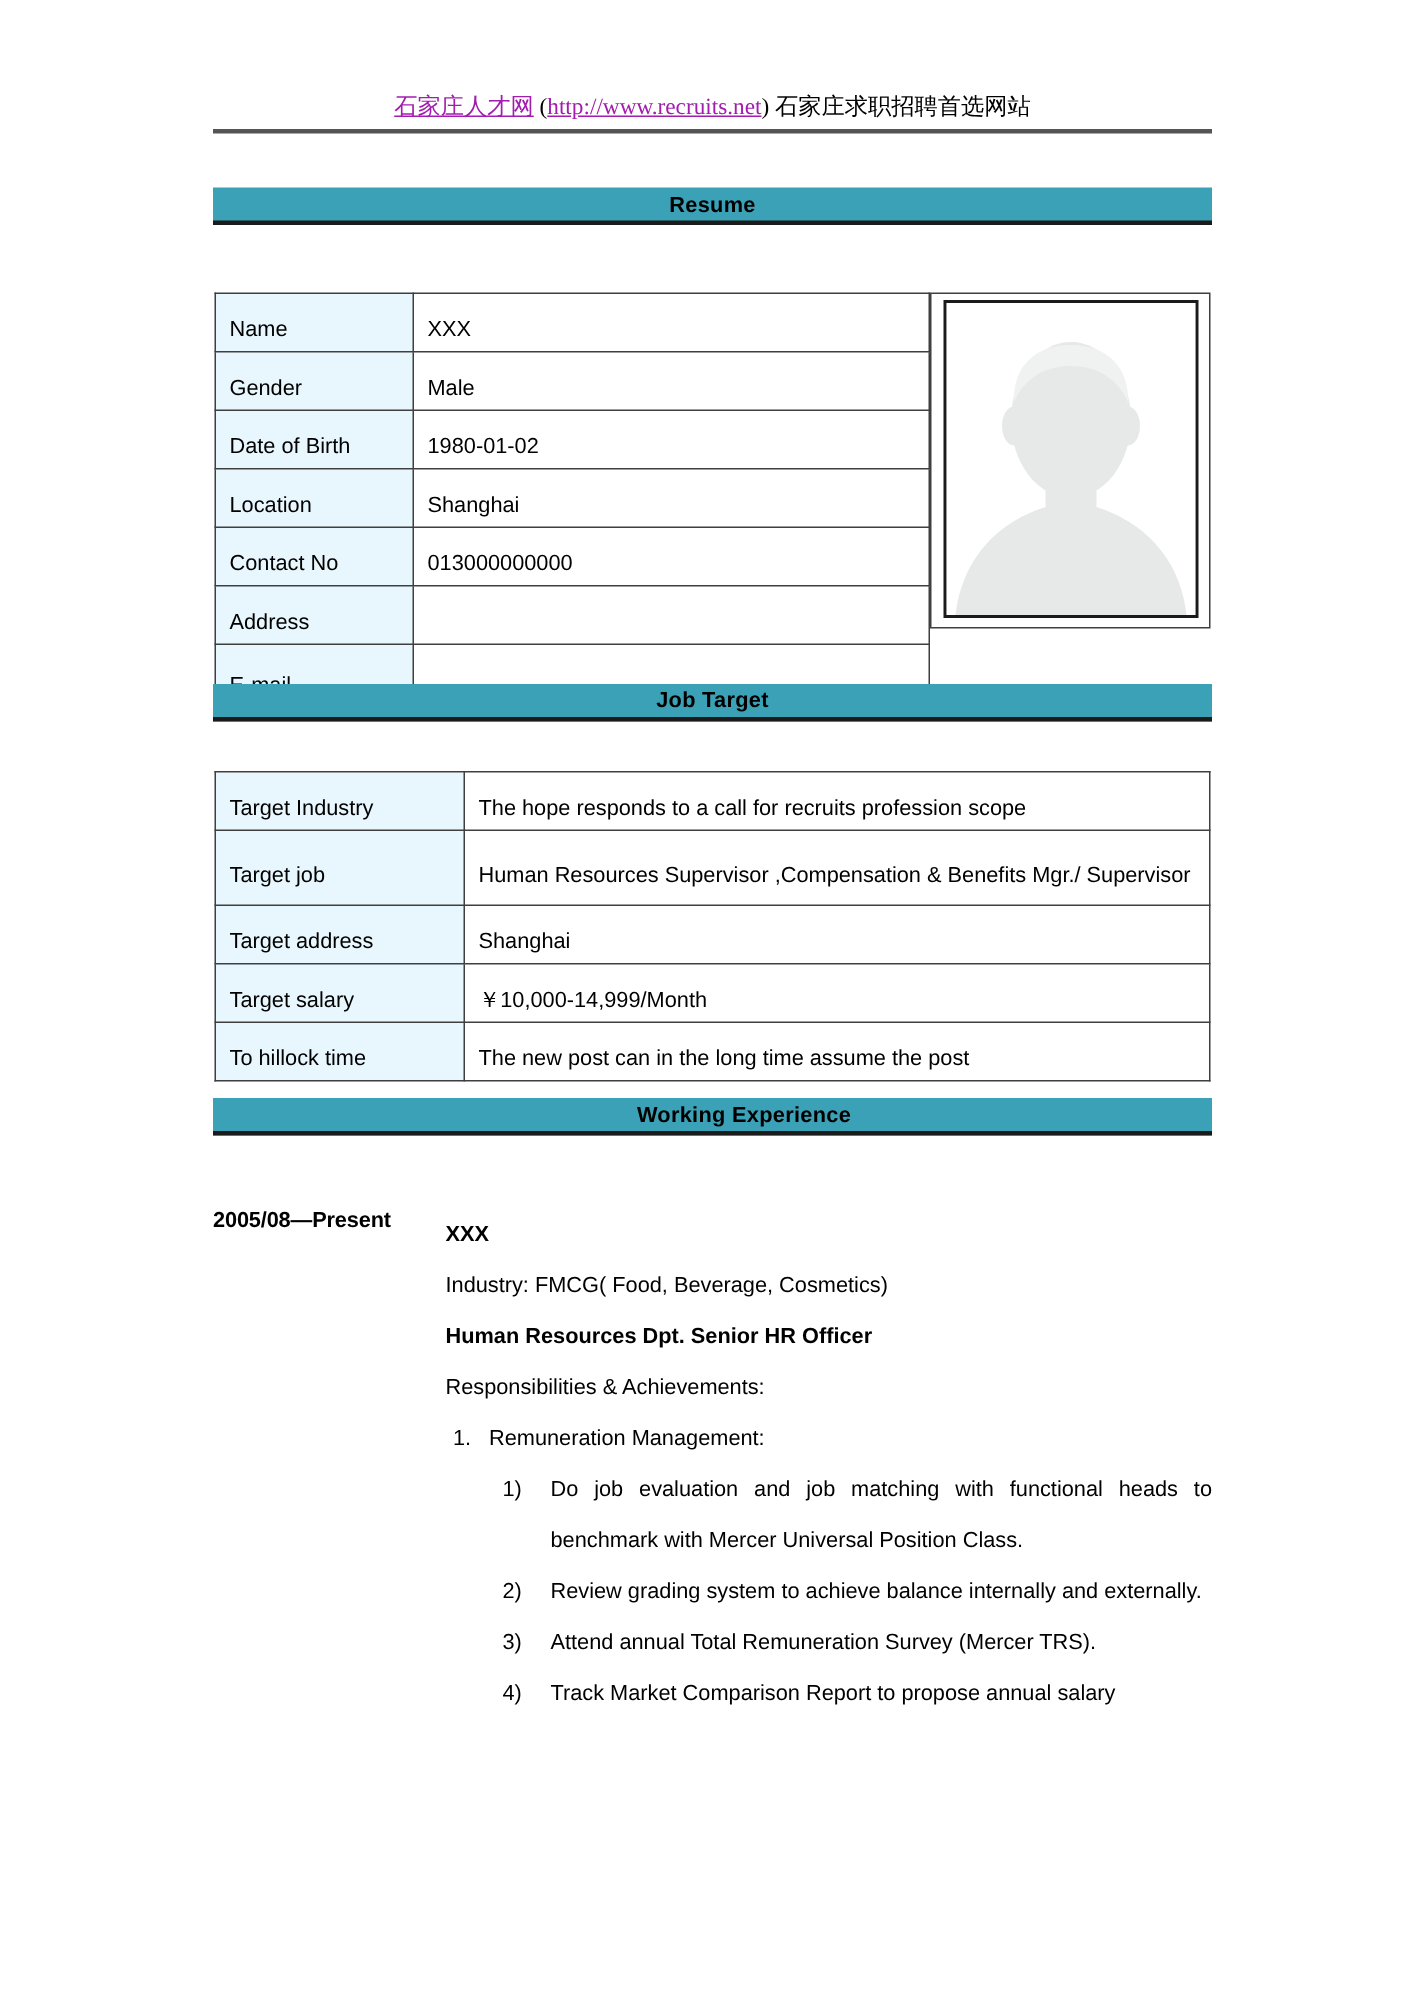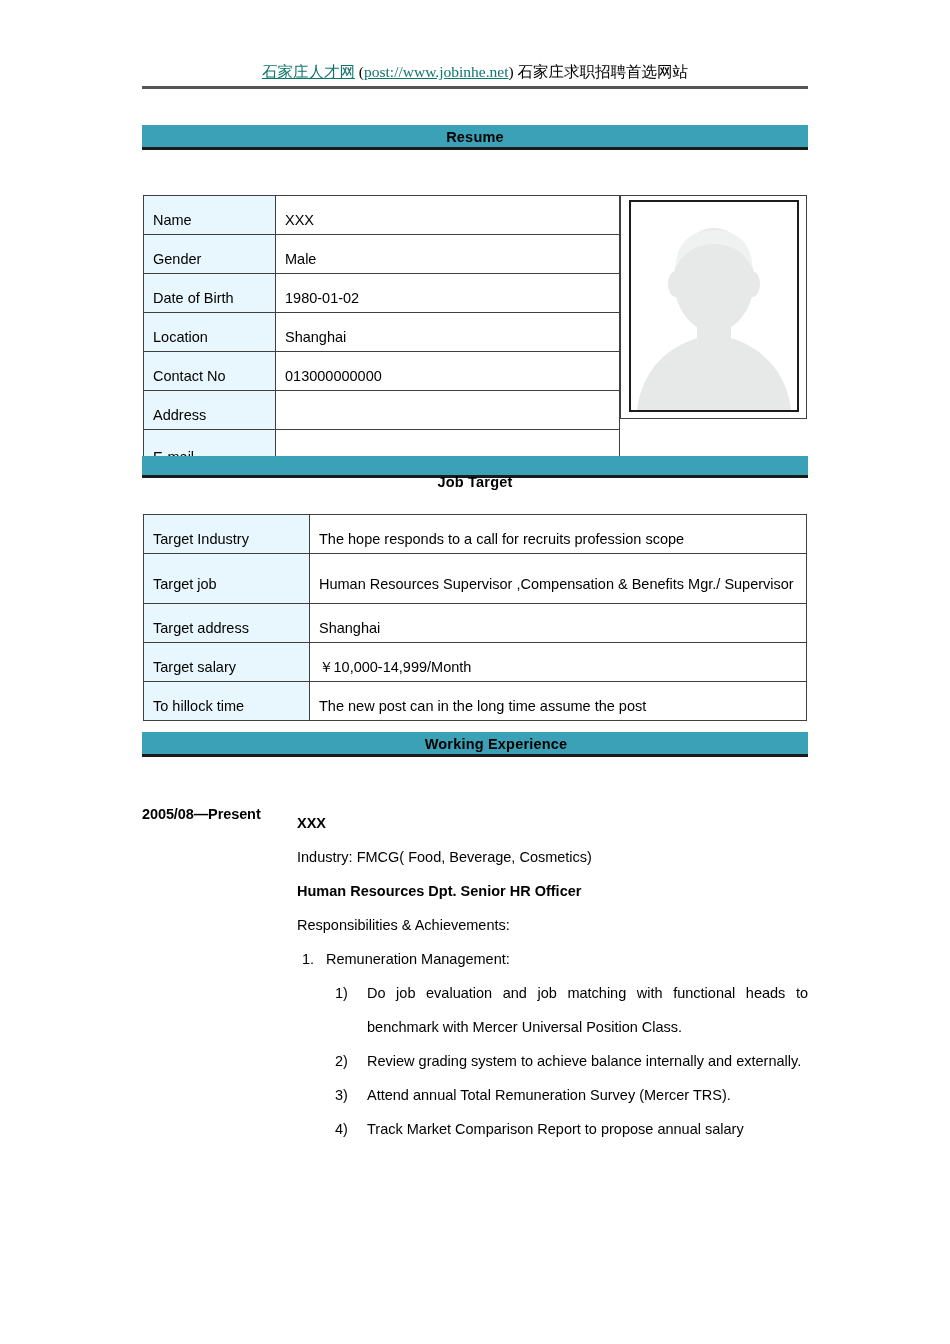--- a/index.html
+++ b/index.html
@@ -33,21 +33,21 @@
     text-align: center;
   }
   .doc-header-text {
     font-family: "Liberation Serif", serif;
     font-size: 15.5px;
     line-height: 20px;
     white-space: nowrap;
     letter-spacing: 0px;
   }
   .lnk {
-    color: #0f766e;
+    color: #a21caf;
     text-decoration: underline;
   }
   .plain-cn { color: #000; }
   .header-rule {
     position: absolute;
     left: 142px;
     top: 86px;
     width: 666px;
     height: 3px;
     background: #555555;
@@ -64,21 +64,21 @@
   .section-bar span {
     display: block;
     font-size: 14.5px;
     font-weight: bold;
     color: #000;
     line-height: 1;
     letter-spacing: 0.2px;
   }
 
   #bar-resume  { left: 142px; top: 125px; width: 666px; height: 25px; padding-top: 5px; }
-  #bar-job     { left: 142px; top: 456px; width: 666px; height: 14px; padding-top: 19px; }
+  #bar-job     { left: 142px; top: 456px; width: 666px; height: 25px; padding-top: 4px; }
   #bar-work    { left: 142px; top: 732px; width: 666px; height: 25px; padding-top: 5px; padding-left: 42px; }
 
   
   .kv-table {
     position: absolute;
     border-collapse: collapse;
     table-layout: fixed;
     font-size: 14.5px;
   }
   .kv-table td {
@@ -185,21 +185,21 @@
     text-align: justify;
     text-align-last: left;
   }
 </style>
 </head>
 <body>
 
 <div class="page">
 
   <div class="doc-header">
-    <div class="doc-header-text"><a class="lnk" href="#">石家庄人才网</a><span> (</span><a class="lnk" href="#">post://www.jobinhe.net</a><span>) </span><span class="plain-cn">石家庄求职招聘首选网站</span></div>
+    <div class="doc-header-text"><a class="lnk" href="#">石家庄人才网</a><span> (</span><a class="lnk" href="#">http://www.recruits.net</a><span>) </span><span class="plain-cn">石家庄求职招聘首选网站</span></div>
   </div>
   <div class="header-rule"></div>
 
   <div class="section-bar" id="bar-resume">
     <span>Resume</span>
   </div>
 
   <table class="kv-table" id="tbl-personal">
     <tbody>
       <tr>

